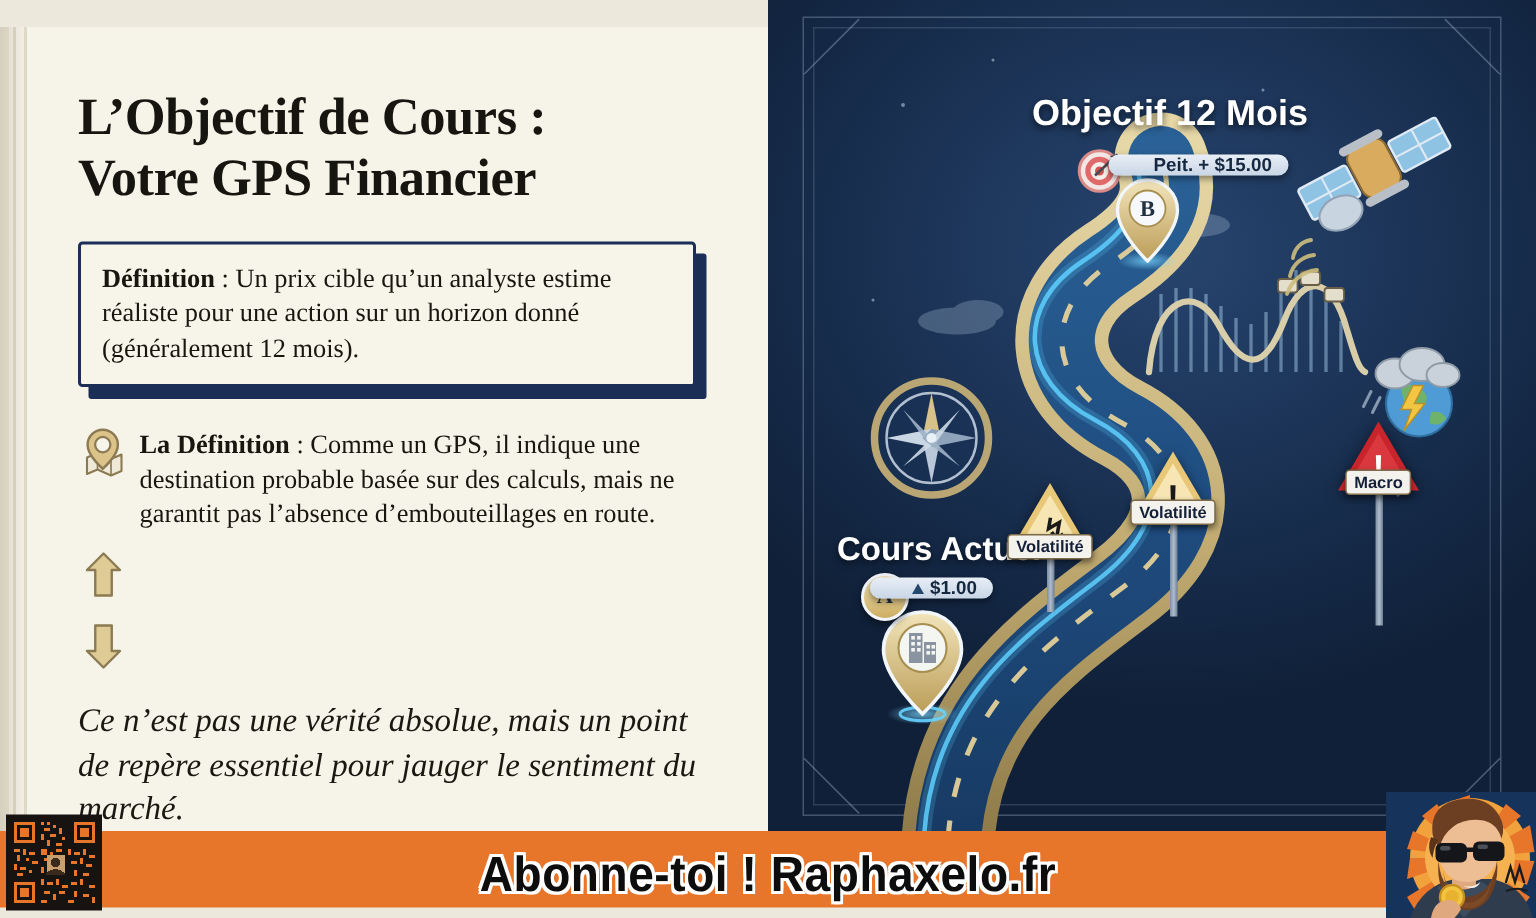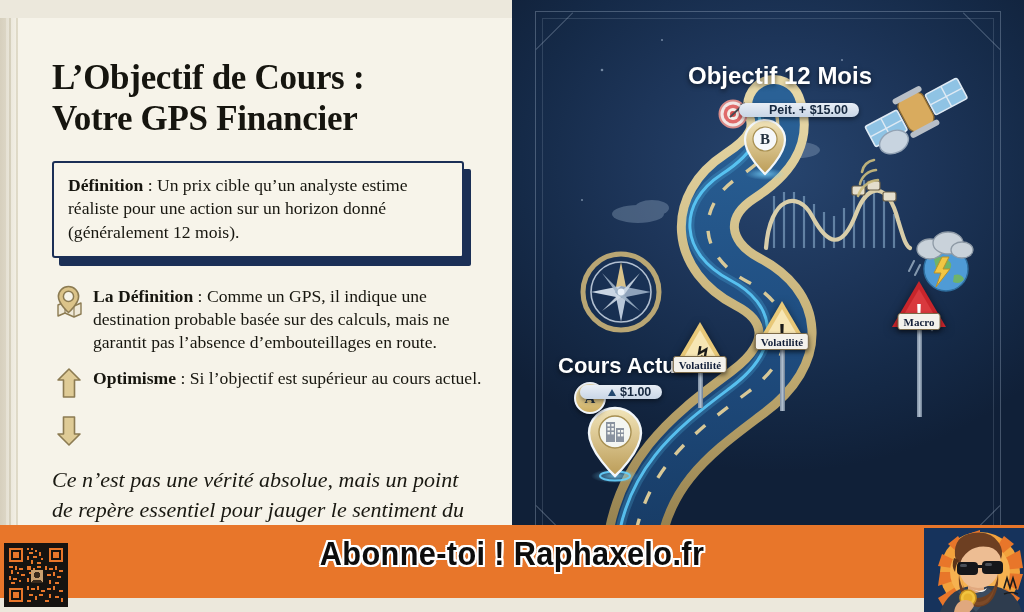--- a/index.html
+++ b/index.html
@@ -142,21 +142,21 @@
     border-bottom:34px solid #f7e6b4;
   }
   .tri-sign .bang{
     position:absolute;left:-5px;top:20px;width:10px;
     font-family:"Liberation Sans", sans-serif;font-weight:bold;font-size:24px;
     line-height:24px;color:#1a1a1a;text-align:center;z-index:3;
   }
   .sign-plate{
     position:absolute;left:50%;transform:translateX(-50%);
     background:#f4f2ec;border:1.5px solid #7c6a48;border-radius:3px;
-    font-family:Liberation Serif, serif;font-weight:bold;font-size:11px;
+    font-family:Liberation Sans, sans-serif;font-weight:bold;font-size:11px;
     color:#14203a;padding:1.5px 5px;white-space:nowrap;
     box-shadow:0 2px 4px rgba(0,0,0,.45);
   }
   .tri-sign-red{
     position:relative;width:0;height:0;
     border-left:27px solid transparent;border-right:27px solid transparent;
     border-bottom:46px solid #c7252b;
     filter:drop-shadow(0 2px 5px rgba(0,0,0,.55));
   }
   .tri-sign-red:after{
@@ -165,21 +165,21 @@
     border-bottom:34px solid #d9393e;
   }
   .tri-sign-red .bang{
     position:absolute;left:-5px;top:20px;width:10px;
     font-family:"Liberation Sans", sans-serif;font-weight:bold;font-size:24px;
     line-height:24px;color:#ffffff;text-align:center;z-index:3;
   }
 
   
   .bottom-bar{
-    position:absolute;left:0;top:525px;width:1024px;height:73px;
+    position:absolute;left:0;top:554px;width:1024px;height:51px;
     background:#e8762a;
   }
   .bottom-bar .cta{
     position:absolute;left:0;top:0;width:1024px;height:57px;
     display:flex;align-items:center;justify-content:center;
     font-family:"Liberation Sans", sans-serif;
     font-weight:bold;font-size:33px;letter-spacing:.4px;
     color:#0d0d0d;
     transform:scaleX(.93);
     text-shadow:
@@ -228,23 +228,20 @@
         <span class="btxt">
           <b>La Définition</b><span> : </span><span>Comme un GPS, il indique une destination probable basée sur des calculs, mais ne garantit pas l’absence d’embouteillages en route.</span>
         </span>
       </li>
 
       <li class="bullet short">
         <span class="ico">
           <svg width="28" height="32" viewBox="0 0 28 32">
             <path d="M14 2 L25 13 L19.5 13 L19.5 30 L8.5 30 L8.5 13 L3 13 Z" fill="#dfcb96" stroke="#8c7b52" stroke-width="1.6" stroke-linejoin="round"></path>
           </svg>
-        </span>
-        <span class="btxt">
-          <b>Optimisme</b><span> : </span><span>Si l’objectif est supérieur au cours actuel.</span>
         </span>
       </li>
 
       <li class="bullet short">
         <span class="ico">
           <svg width="28" height="32" viewBox="0 0 28 32">
             <path d="M14 30 L25 19 L19.5 19 L19.5 2 L8.5 2 L8.5 19 L3 19 Z" fill="#dfcb96" stroke="#8c7b52" stroke-width="1.6" stroke-linejoin="round"></path>
           </svg>
         </span>
       </li>

